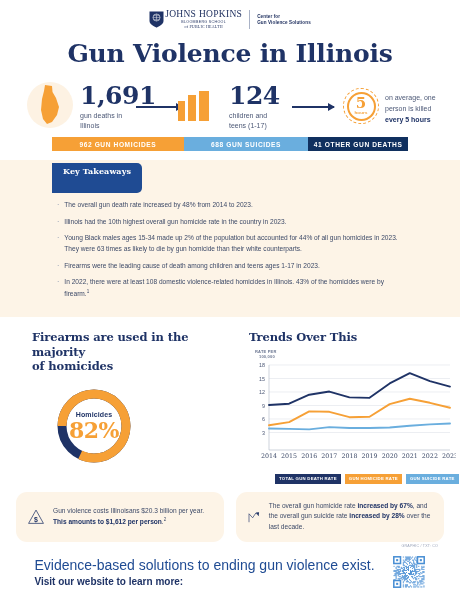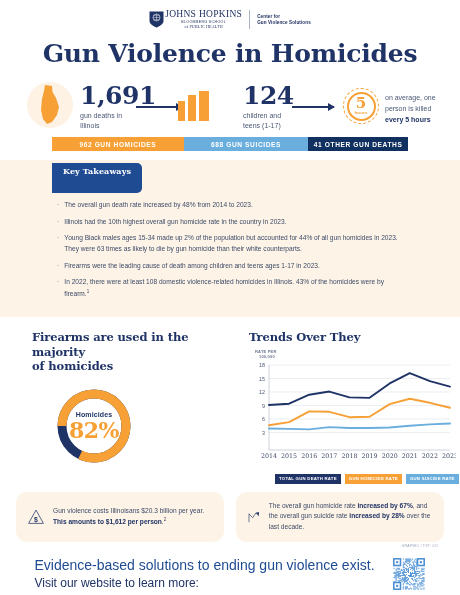--- a/index.html
+++ b/index.html
@@ -110,21 +110,21 @@
   .callout { background: #fdf4e7; border-radius: 11px; display: flex; align-items: center; gap: 8px; padding: 9px 11px; width: 216px; }
   .callout-txt { font-size: 6.6px; color: #3d4a68; line-height: 1.62; }
   .callout-txt b { color: #1f3366; }
   .callout-txt sup { font-size: 4.5px; }
   .graphic-note { text-align: right; font-size: 3.6px; color: #9aa3b8; letter-spacing: .2px; padding-right: 22px; margin-top: 2px; }
 
   
   .cta { display: flex; align-items: center; justify-content: center; gap: 17px; margin-top: 7px; }
   .cta-text { line-height: 1.45; }
   .cta-1 { font-size: 14px; color: #1f4b93; }
-  .cta-2 { font-size: 12px; color: #1f3366; font-weight: normal; }
+  .cta-2 { font-size: 10px; color: #1f3366; font-weight: bold; }
   .qr { width: 34px; height: 34px; }
 </style>
 </head>
 <body>
 
 <div class="page">
 
   <div class="logo-bar">
     <svg class="jh-shield" viewBox="0 0 30 34">
       <path d="M1 1 H29 V20 C29 28 15 33 15 33 C15 33 1 28 1 20 Z" fill="#1f3366"></path>
@@ -136,21 +136,21 @@
       <div class="jh-sub1">BLOOMBERG SCHOOL</div>
       <div class="jh-sub2">of PUBLIC HEALTH</div>
     </div>
     <div class="logo-div"></div>
     <div class="cgvs">
       <div>Center for</div>
       <div>Gun Violence Solutions</div>
     </div>
   </div>
 
-  <div class="title">Gun Violence in Homicides</div>
+  <div class="title">Gun Violence in Illinois</div>
 
   <div class="stats">
     <div class="stat-il">
       <div class="il-circle"></div>
       <svg class="il-shape" width="22" height="40" viewBox="0 0 22 40">
         <path d="M6 0 L13 1 L13.5 7 L17 13 L20 22 L18 30 L13 37 L8 39 L4 34 L2 25 L3 14 L5 6 Z" fill="#f6a036"></path>
       </svg>
     </div>
 
     <div class="n-block" style="left:80px; top:5px;">
@@ -183,21 +183,21 @@
       <div class="p">
         <div class="head" style="width:7px;height:7px;"></div>
         <div class="body" style="width:10px;height:14px;"></div>
         <div class="legs">
             <span style="width:3.5px;height:8px;"></span>
             <span style="width:3.5px;height:8px;"></span>
           </div>
       </div>
     </div>
 
-    <div class="n-block" style="left:243px; top:5px;">
+    <div class="n-block" style="left:229px; top:5px;">
       <div class="big-num">124</div>
       <div class="n-label">
         <div>children and</div>
         <div>teens (1-17)</div>
       </div>
     </div>
 
     <div class="arrow" style="left:292px; top:27px; width:42px;"></div>
 
     <div class="badge" style="left:343px; top:9px;">
@@ -262,21 +262,21 @@
           </svg>
           <div class="donut-c">
             <div class="donut-lab" style="color:#1f3366">Homicides</div>
             <div class="donut-val" style="color:#f6a036">82%</div>
           </div>
         </div>
       </div>
     </div>
 
     <div class="right-col">
-      <div class="sec-head">Trends Over They</div>
+      <div class="sec-head">Trends Over This</div>
       <div class="axis-unit">
         <div>RATE PER</div>
         <div style="margin-left:4px">100,000</div>
       </div>
       <div class="chart-box">
         <svg id="linechart" width="207" height="107" viewBox="0 0 207 107">
             <line x1="20" y1="71.5" x2="201" y2="71.5" stroke="#dfe3ea" stroke-width="0.6"></line>
             <text x="16" y="73.5" text-anchor="end" class="tick-lab">3</text>
             <line x1="20" y1="58" x2="201" y2="58" stroke="#dfe3ea" stroke-width="0.6"></line>
             <text x="16" y="60" text-anchor="end" class="tick-lab">6</text>

